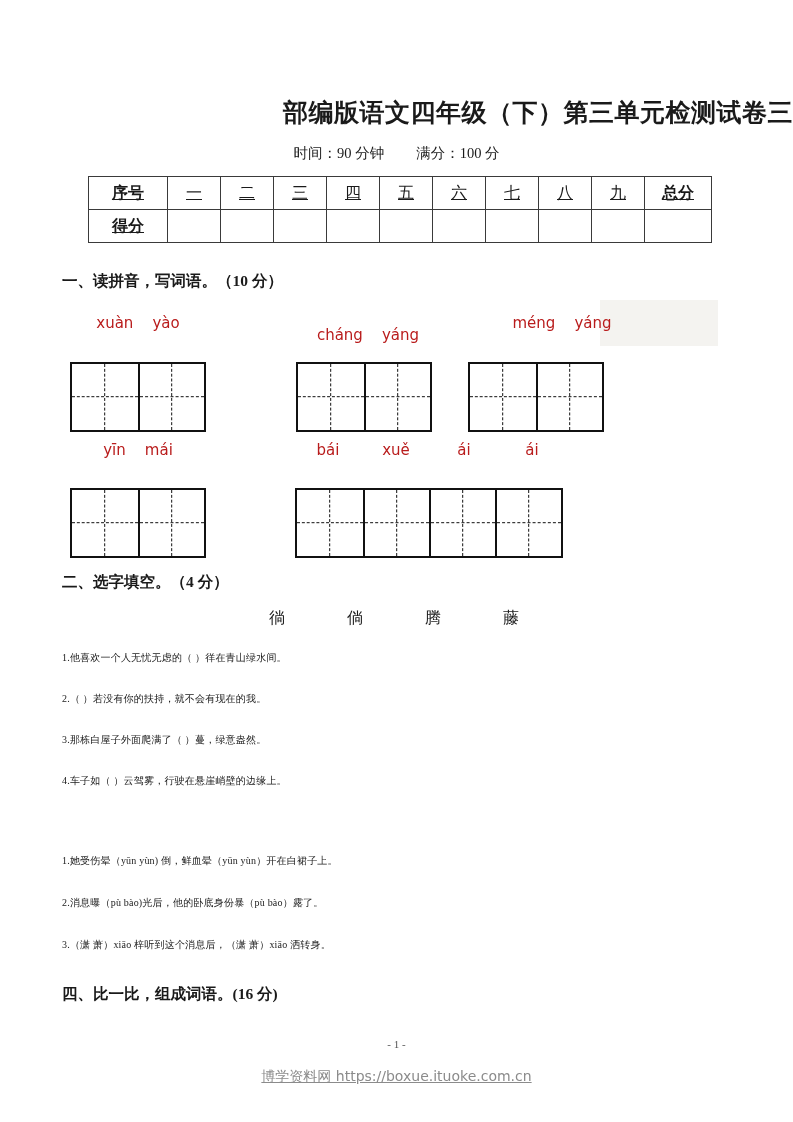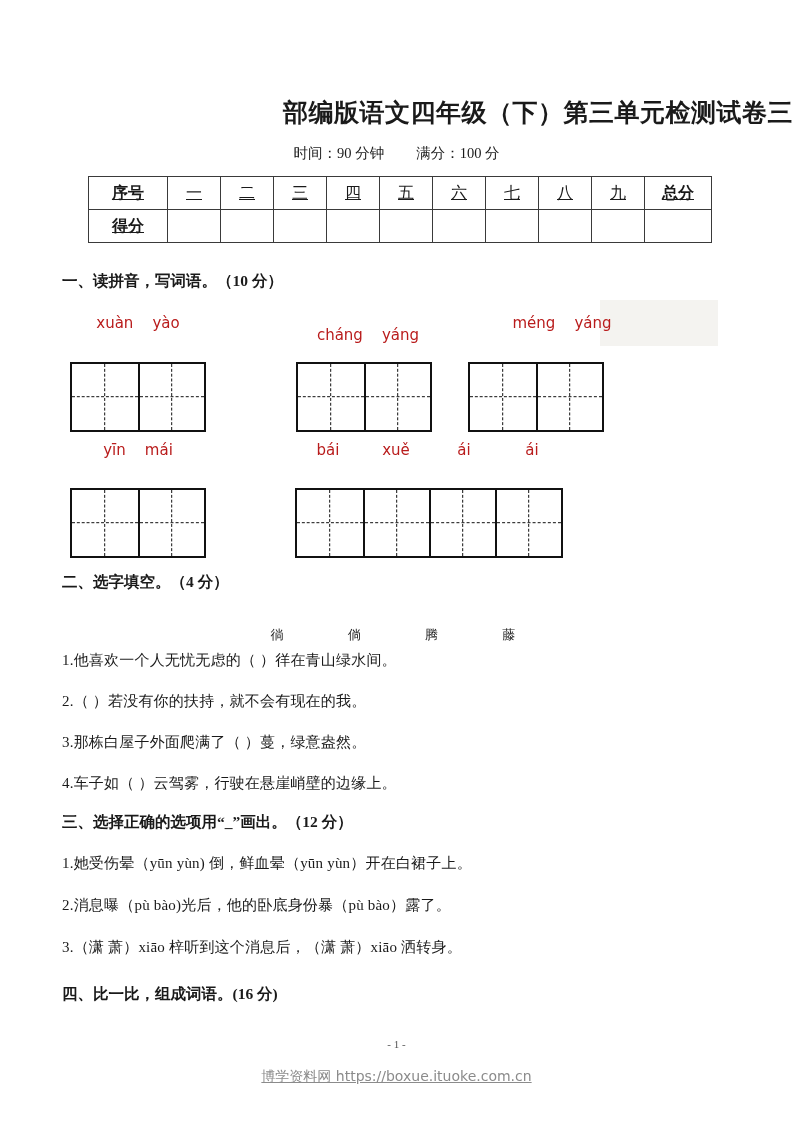--- a/index.html
+++ b/index.html
@@ -67,21 +67,21 @@
     font-size: 15.5px;
     font-weight: bold;
     left: 62px;
     white-space: nowrap;
   }
 
   
   .qline {
     position: absolute;
     left: 62px;
-    font-size: 15px;
+    font-size: 10px;
     white-space: nowrap;
     letter-spacing: 0.2px;
   }
 
   
   .pinyin {
     position: absolute;
     font-size: 15px;
     font-family: "DejaVu Sans", "Liberation Sans", sans-serif;
     color: #b91c1c;
@@ -117,23 +117,22 @@
   .cell::after {
     top: 50%; left: 0; right: 0;
     height: 0;
     border-top: 1.6px dashed #111;
     transform: translateY(-0.8px);
   }
 
   
   .char-row {
     position: absolute;
-    font-size: 13px;
-    white-space: nowrap;
-    margin-top: 18px;
+    font-size: 16px;
+    white-space: nowrap;
   }
   .char-row span { display: inline-block; width: 74px; text-align: center; }
 
   
   .page-number {
     position: absolute;
     left: 0; top: 1038px;
     width: 793px;
     text-align: center;
     font-size: 11px;
@@ -258,21 +257,20 @@
     <span>倘</span>
     <span>腾</span>
     <span>藤</span>
   </div>
 
   <div class="qline" style="top:651px;">1.他喜欢一个人无忧无虑的（        ）徉在青山绿水间。</div>
   <div class="qline" style="top:692px;">2.（        ）若没有你的扶持，就不会有现在的我。</div>
   <div class="qline" style="top:733px;">3.那栋白屋子外面爬满了（        ）蔓，绿意盎然。</div>
   <div class="qline" style="top:774px;">4.车子如（        ）云驾雾，行驶在悬崖峭壁的边缘上。</div>
 
-  <div class="sec-head" style="top:812px;">三、选择正确的选项用“_”画出。（12 分）</div>
 
   <div class="qline" style="top:854px;">1.她受伤晕（yūn   yùn) 倒，鲜血晕（yūn   yùn）开在白裙子上。</div>
   <div class="qline" style="top:896px;">2.消息曝（pù   bào)光后，他的卧底身份暴（pù   bào）露了。</div>
   <div class="qline" style="top:938px;">3.（潇   萧）xiāo 梓听到这个消息后，（潇   萧）xiāo 洒转身。</div>
 
   <div class="sec-head" style="top:984px;">四、比一比，组成词语。(16 分)</div>
 
   <div class="page-number">- 1 -</div>
   <div class="watermark">博学资料网 https://boxue.ituoke.com.cn</div>
 

